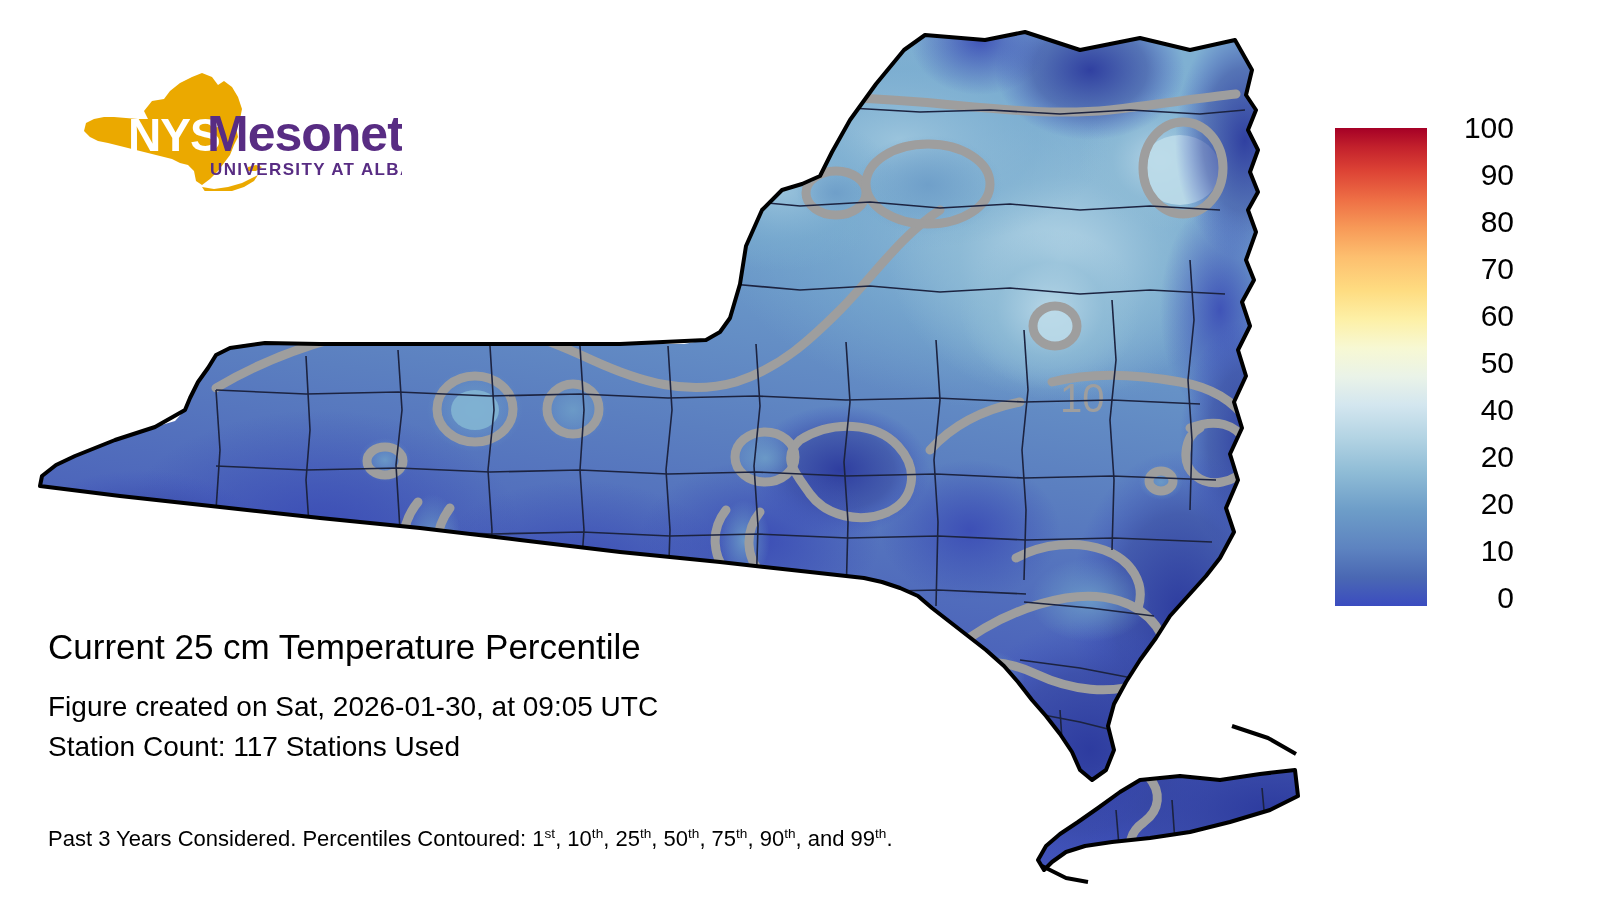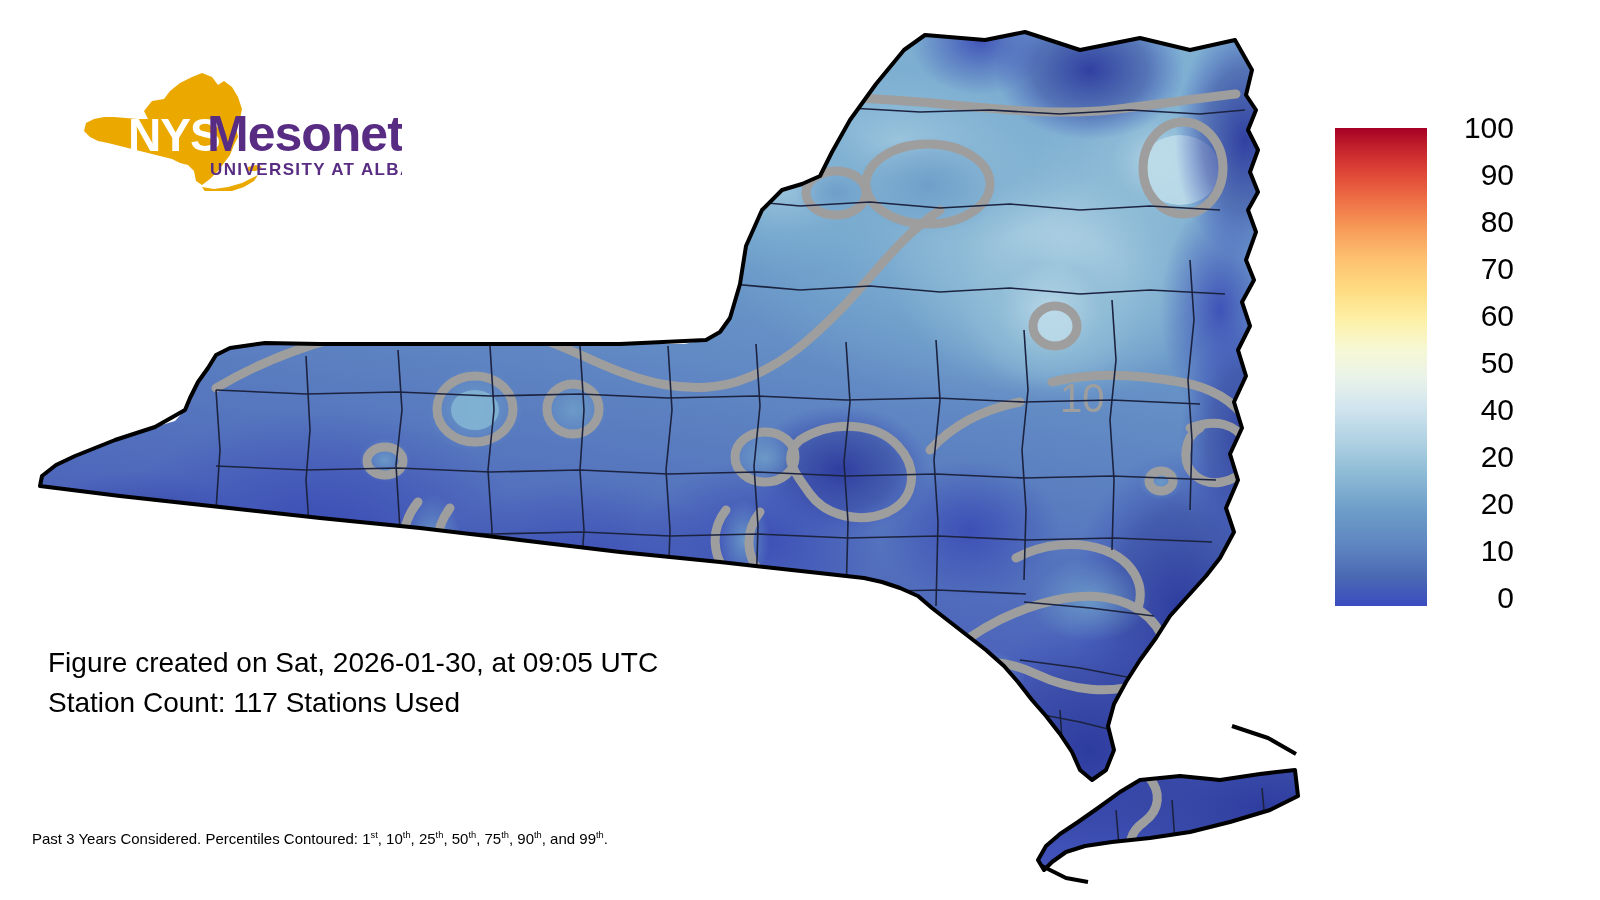--- a/index.html
+++ b/index.html
@@ -37,21 +37,21 @@
         #a50026 100%);
      }
   .cb-tick{position:absolute;width:84px;text-align:right;font-size:30px;
            line-height:30px;color:#000;}
 
   
   #caption{position:absolute;left:48px;top:625px;width:1000px;}
   #fig-title{font-size:35px;line-height:44px;white-space:nowrap;}
   .fig-sub{font-size:28px;line-height:40px;white-space:nowrap;}
   #fig-sub-1{margin-top:18px;}
-  #fig-note{position:absolute;left:32px;top:826px;font-size:15px;
+  #fig-note{position:absolute;left:48px;top:826px;font-size:22px;
             line-height:26px;white-space:nowrap;}
   #fig-note sup{font-size:0.62em;vertical-align:super;line-height:0;}
 </style>
 </head>
 <body>
 
 <div id="logo">
   <svg viewBox="0 0 350 120" width="350" height="120" aria-hidden="true">
 
     <g>
@@ -308,17 +308,18 @@
   <div class="cb-tick" style="left:100px;top:181px;">60</div>
   <div class="cb-tick" style="left:100px;top:228px;">50</div>
   <div class="cb-tick" style="left:100px;top:275px;">40</div>
   <div class="cb-tick" style="left:100px;top:322px;">20</div>
   <div class="cb-tick" style="left:100px;top:369px;">20</div>
   <div class="cb-tick" style="left:100px;top:416px;">10</div>
   <div class="cb-tick" style="left:100px;top:463px;">0</div>
 </div>
 
 <div id="caption">
+  <div id="fig-title">Current 25 cm Temperature Percentile</div>
   <div id="fig-sub-1" class="fig-sub">Figure created on Sat, 2026-01-30, at 09:05 UTC</div>
   <div class="fig-sub">Station Count: 117 Stations Used</div>
 </div>
 
 <div id="fig-note">Past 3 Years Considered. Percentiles Contoured: 1<sup>st</sup>, 10<sup>th</sup>, 25<sup>th</sup>, 50<sup>th</sup>, 75<sup>th</sup>, 90<sup>th</sup>, and 99<sup>th</sup>.</div>
 
 </body></html>

